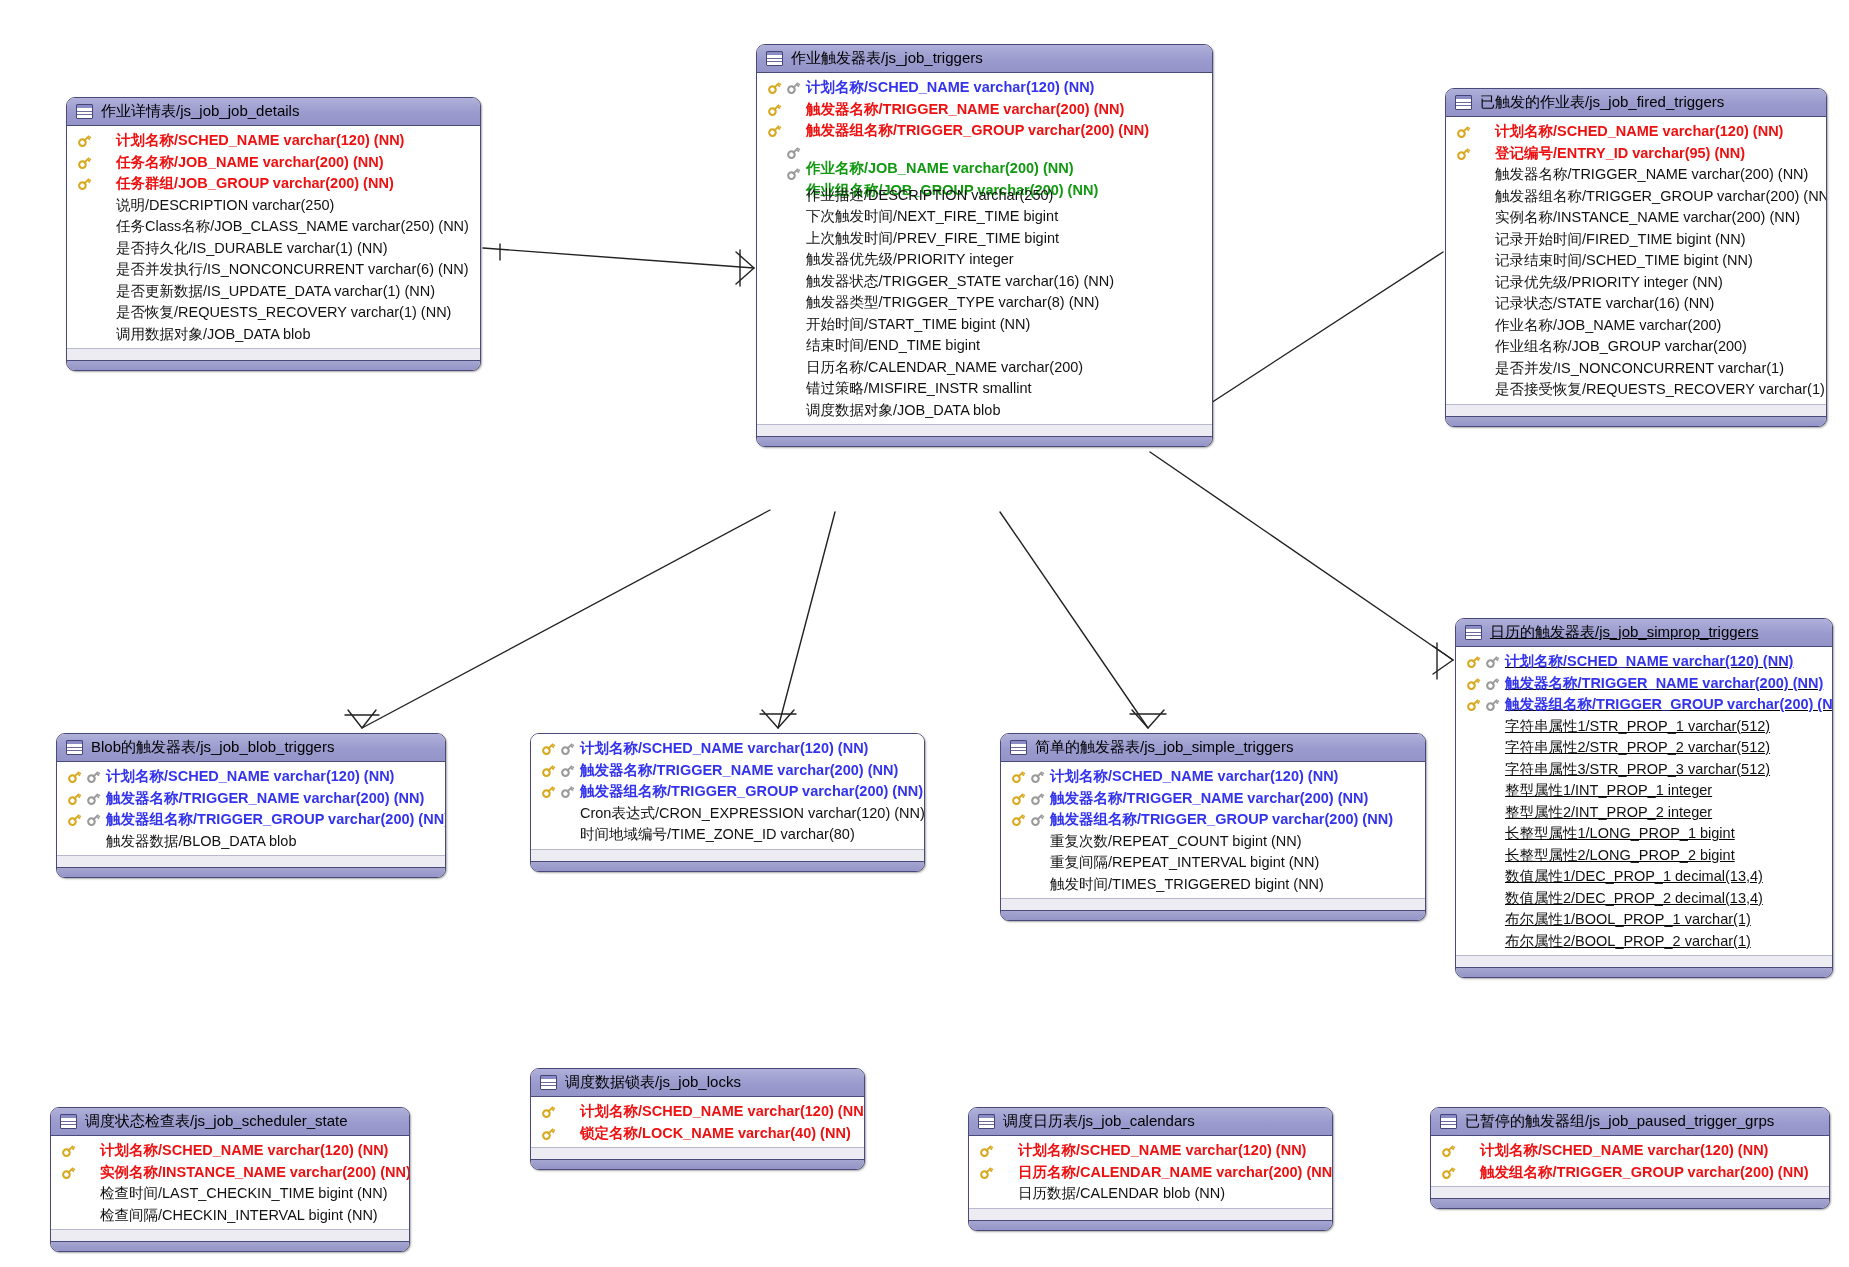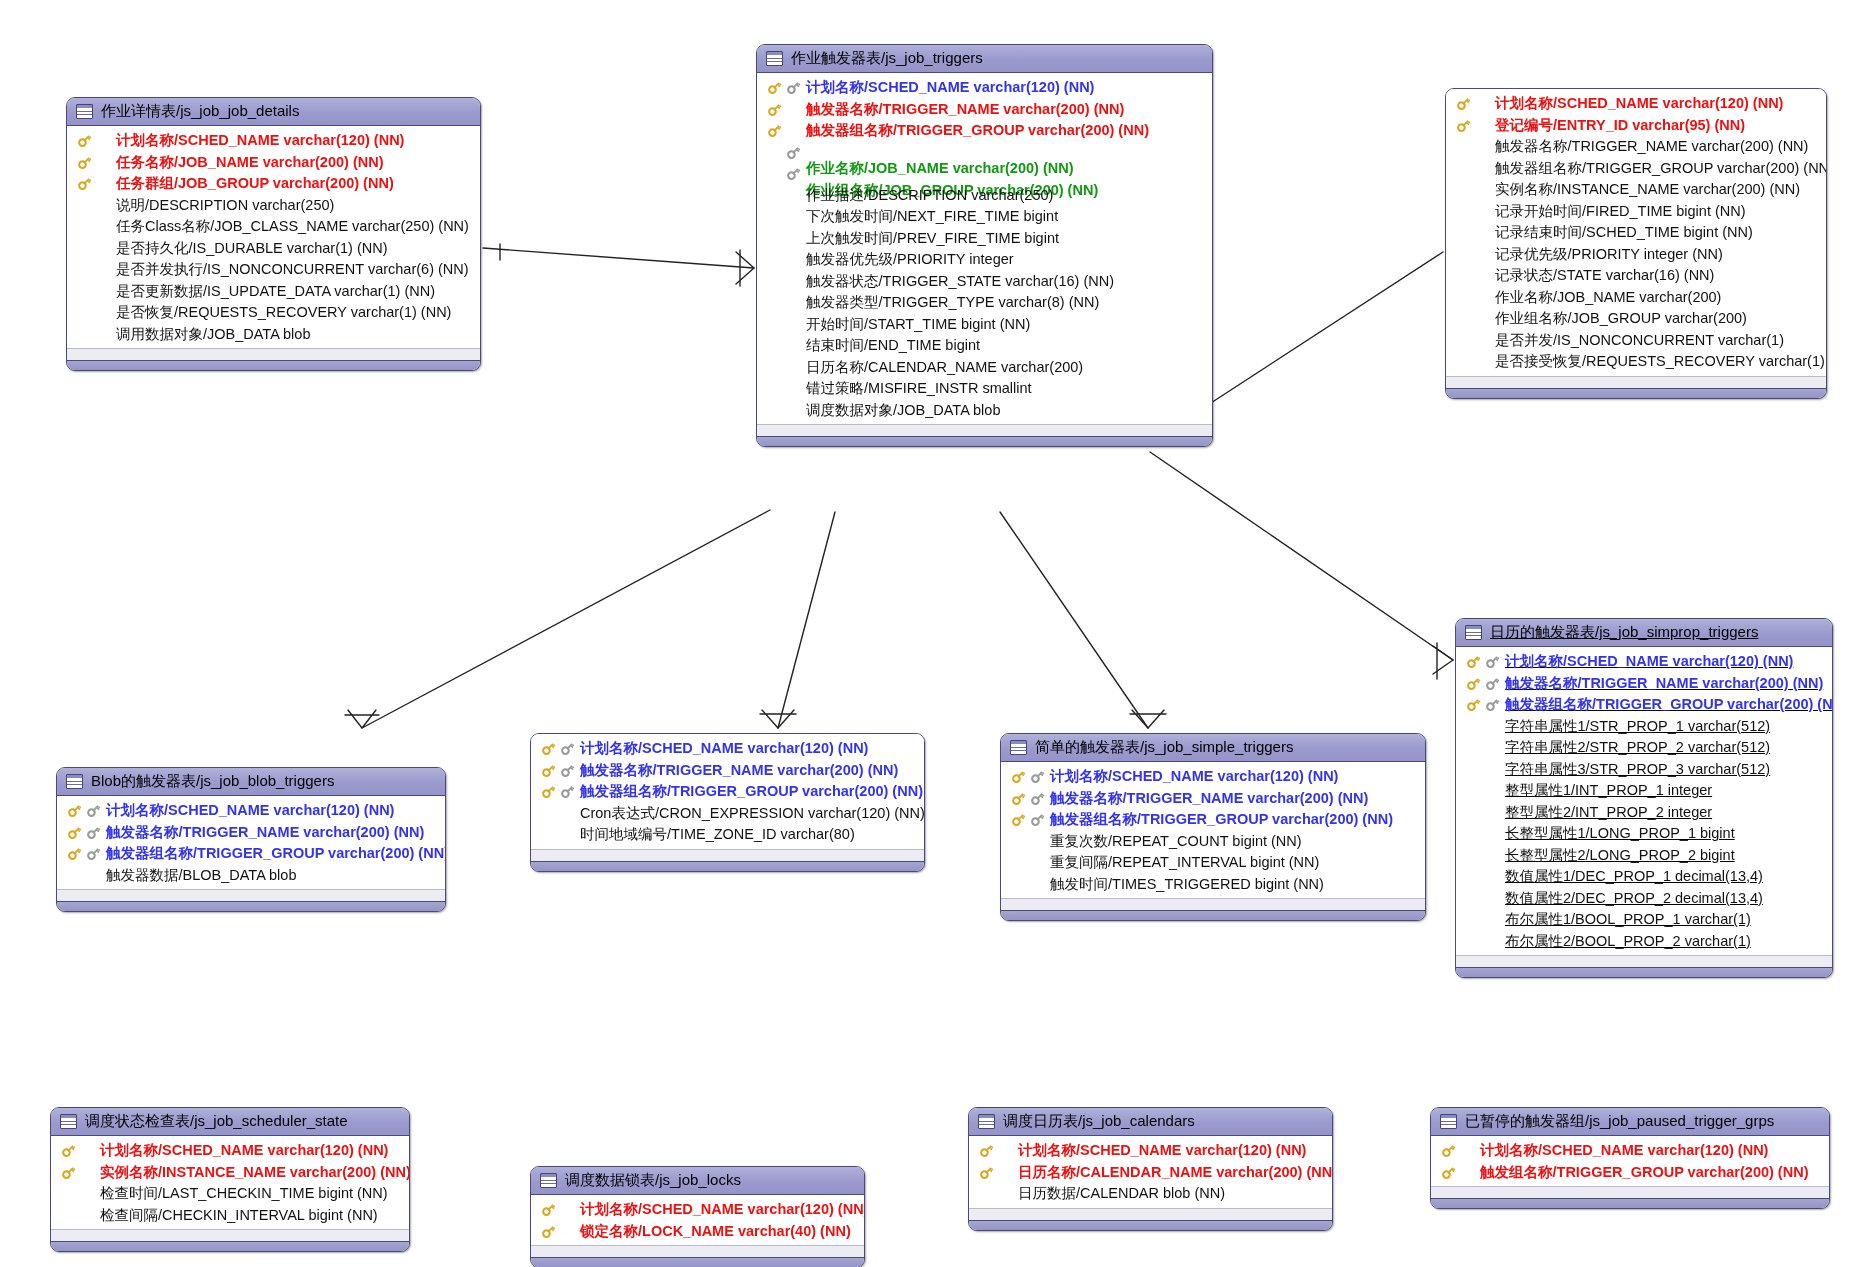--- a/index.html
+++ b/index.html
@@ -334,20 +334,24 @@
         <div class="field">
           <span class="keyslot"></span>
           <span class="keyslot"></span>
           <span class="fname f-plain">调度数据对象/JOB_DATA blob</span>
         </div>
       </div>
       <div class="ent-footer"></div>
       <div class="ent-foot2"></div>
     </div>
     <div class="entity" style="left: 1445px; top: 88px; width: 382px;">
+      <div class="ent-header">
+        <span class="tbl-icon"></span>
+        <span>已触发的作业表/js_job_fired_triggers</span>
+      </div>
       <div class="ent-body">
         <div class="field">
           <span class="keyslot">
             <svg width="15" height="15" viewBox="0 0 15 15">
               <g transform="rotate(-45 7.5 7.5)">
                 <circle cx="4.6" cy="7.5" r="3.3" fill="none" stroke="#d8a81e" stroke-width="2.1"></circle>
                 <rect x="6.6" y="6.6" width="7.4" height="1.9" fill="#d8a81e"></rect>
                 <rect x="11.1" y="8.2" width="1.7" height="2.6" fill="#d8a81e"></rect>
                 <rect x="13.0" y="8.2" width="1.5" height="2.0" fill="#d8a81e"></rect>
               </g>
@@ -556,21 +560,21 @@
         </div>
         <div class="field">
           <span class="keyslot"></span>
           <span class="keyslot"></span>
           <span class="fname f-plain">布尔属性2/BOOL_PROP_2 varchar(1)</span>
         </div>
       </div>
       <div class="ent-footer"></div>
       <div class="ent-foot2"></div>
     </div>
-    <div class="entity" style="left: 56px; top: 733px; width: 390px; margin-top: 34px;">
+    <div class="entity" style="left: 56px; top: 733px; width: 390px;">
       <div class="ent-header">
         <span class="tbl-icon"></span>
         <span>Blob的触发器表/js_job_blob_triggers</span>
       </div>
       <div class="ent-body">
         <div class="field">
           <span class="keyslot">
             <svg width="15" height="15" viewBox="0 0 15 15">
               <g transform="rotate(-45 7.5 7.5)">
                 <circle cx="4.6" cy="7.5" r="3.3" fill="none" stroke="#d8a81e" stroke-width="2.1"></circle>
@@ -867,21 +871,21 @@
         </div>
         <div class="field">
           <span class="keyslot"></span>
           <span class="keyslot"></span>
           <span class="fname f-plain">检查间隔/CHECKIN_INTERVAL bigint (NN)</span>
         </div>
       </div>
       <div class="ent-footer"></div>
       <div class="ent-foot2"></div>
     </div>
-    <div class="entity" style="left: 530px; top: 1166px; width: 335px;">
+    <div class="entity" style="left: 530px; top: 1068px; width: 335px;">
       <div class="ent-header">
         <span class="tbl-icon"></span>
         <span>调度数据锁表/js_job_locks</span>
       </div>
       <div class="ent-body">
         <div class="field">
           <span class="keyslot">
             <svg width="15" height="15" viewBox="0 0 15 15">
               <g transform="rotate(-45 7.5 7.5)">
                 <circle cx="4.6" cy="7.5" r="3.3" fill="none" stroke="#d8a81e" stroke-width="2.1"></circle>

